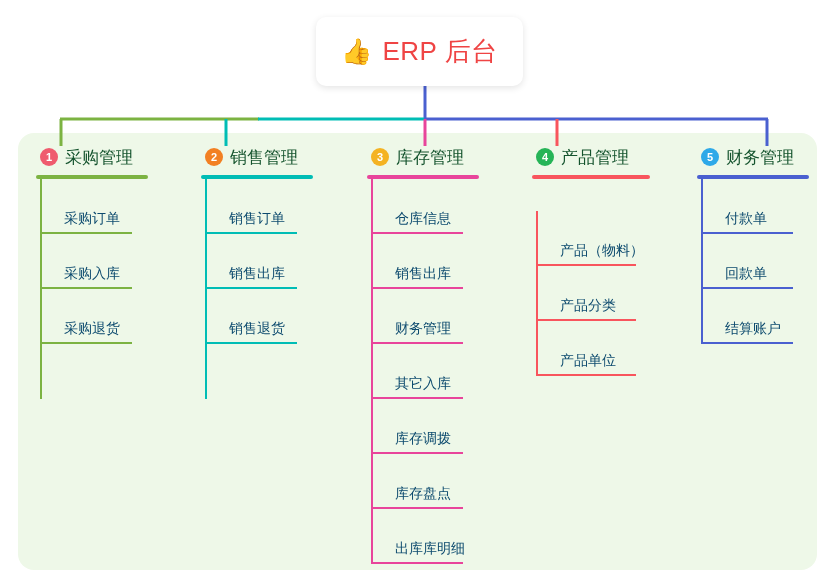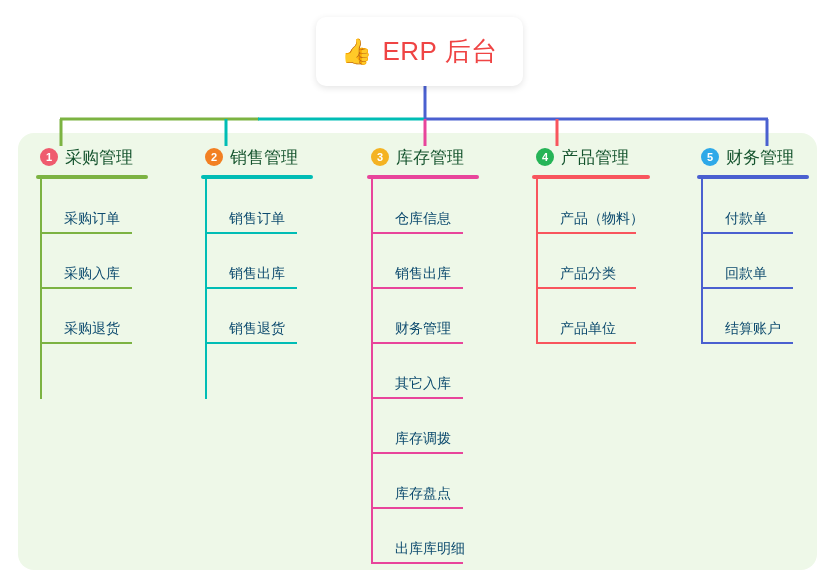--- a/index.html
+++ b/index.html
@@ -176,21 +176,21 @@
             <div class="leaf-rule" style="width: 92px; background: rgb(232, 69, 155);"></div>
           </div>
         </div>
       </div>
       <div class="branch" style="left: 532px;">
         <div class="branch-head">
           <span class="badge" style="background: rgb(38, 180, 87);">4</span>
           <span class="branch-title">产品管理</span>
         </div>
         <div class="head-rule" style="width: 118px; background: rgb(248, 85, 93);"></div>
-        <div class="leaves" style="height: 165px;">
+        <div class="leaves" style="height: 165px; margin-top: 32px;">
           <div class="spine" style="height: 165px; background: rgb(248, 85, 93);"></div>
           <div class="leaf">
             <span class="leaf-label">产品（物料）</span>
             <div class="leaf-rule" style="width: 100px; background: rgb(248, 85, 93);"></div>
           </div>
           <div class="leaf">
             <span class="leaf-label">产品分类</span>
             <div class="leaf-rule" style="width: 100px; background: rgb(248, 85, 93);"></div>
           </div>
           <div class="leaf">

